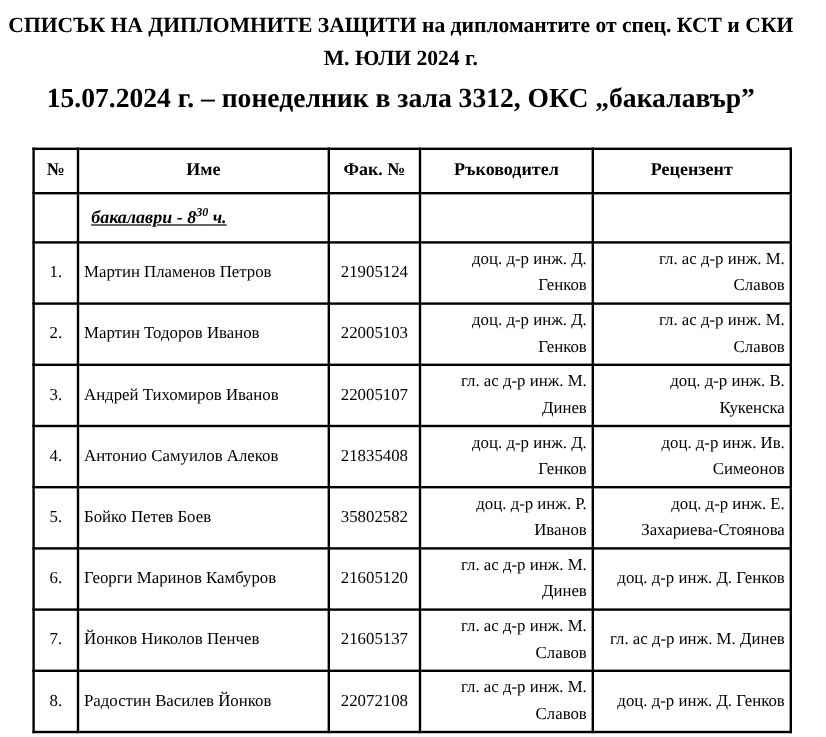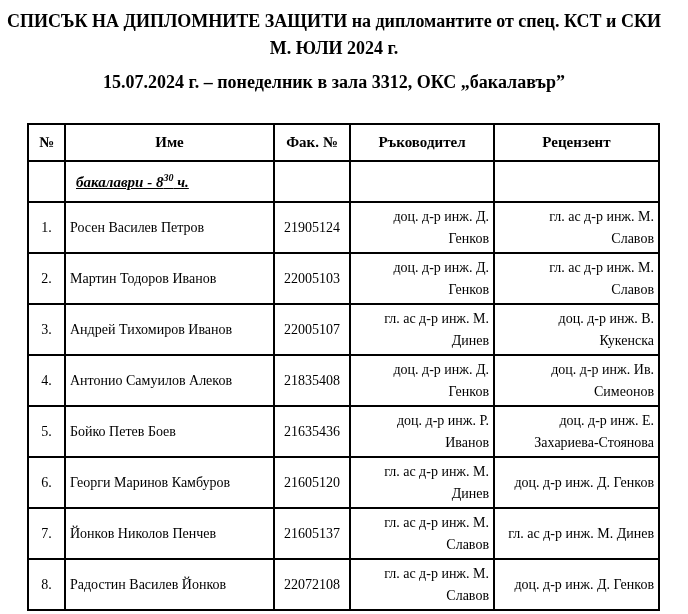--- a/index.html
+++ b/index.html
@@ -20,21 +20,21 @@
     margin: 8px 4px 0 4px;
     text-align: center;
     font-weight: bold;
     font-size: 18px;
     line-height: 27px;
   }
   .subtitle {
     margin: 9px 4px 0 4px;
     text-align: center;
     font-weight: bold;
-    font-size: 18px;
+    font-size: 23px;
     line-height: 22px;
   }
   table.defense-table {
     border-collapse: collapse;
     table-layout: fixed;
     width: 631px;
     margin: 30px 0 0 27px;
   }
   .defense-table td, .defense-table th {
     border: 2px solid #000000;
@@ -106,21 +106,21 @@
         <td>
           <span class="section-label"><span>бакалаври - 8</span><sup>30</sup><span> ч.</span></span>
         </td>
         <td></td>
         <td></td>
         <td></td>
       </tr>
 
       <tr class="data-row">
         <td class="cell-num">1.</td>
-        <td class="cell-name">Росен Василев Петров</td>
+        <td class="cell-name">Мартин Пламенов Петров</td>
         <td class="cell-fac">21905124</td>
         <td class="cell-sup">доц. д-р инж. Д.
 Генков</td>
         <td class="cell-rev">гл. ас д-р инж. М.
 Славов</td>
       </tr>
       <tr class="data-row">
         <td class="cell-num">2.</td>
         <td class="cell-name">Мартин Тодоров Иванов</td>
         <td class="cell-fac">22005103</td>
@@ -143,21 +143,21 @@
         <td class="cell-name">Антонио Самуилов Алеков</td>
         <td class="cell-fac">21835408</td>
         <td class="cell-sup">доц. д-р инж. Д.
 Генков</td>
         <td class="cell-rev">доц. д-р инж. Ив.
 Симеонов</td>
       </tr>
       <tr class="data-row">
         <td class="cell-num">5.</td>
         <td class="cell-name">Бойко Петев Боев</td>
-        <td class="cell-fac">21635436</td>
+        <td class="cell-fac">35802582</td>
         <td class="cell-sup">доц. д-р инж. Р.
 Иванов</td>
         <td class="cell-rev">доц. д-р инж. Е.
 Захариева-Стоянова</td>
       </tr>
       <tr class="data-row">
         <td class="cell-num">6.</td>
         <td class="cell-name">Георги Маринов Камбуров</td>
         <td class="cell-fac">21605120</td>
         <td class="cell-sup">гл. ас д-р инж. М.

